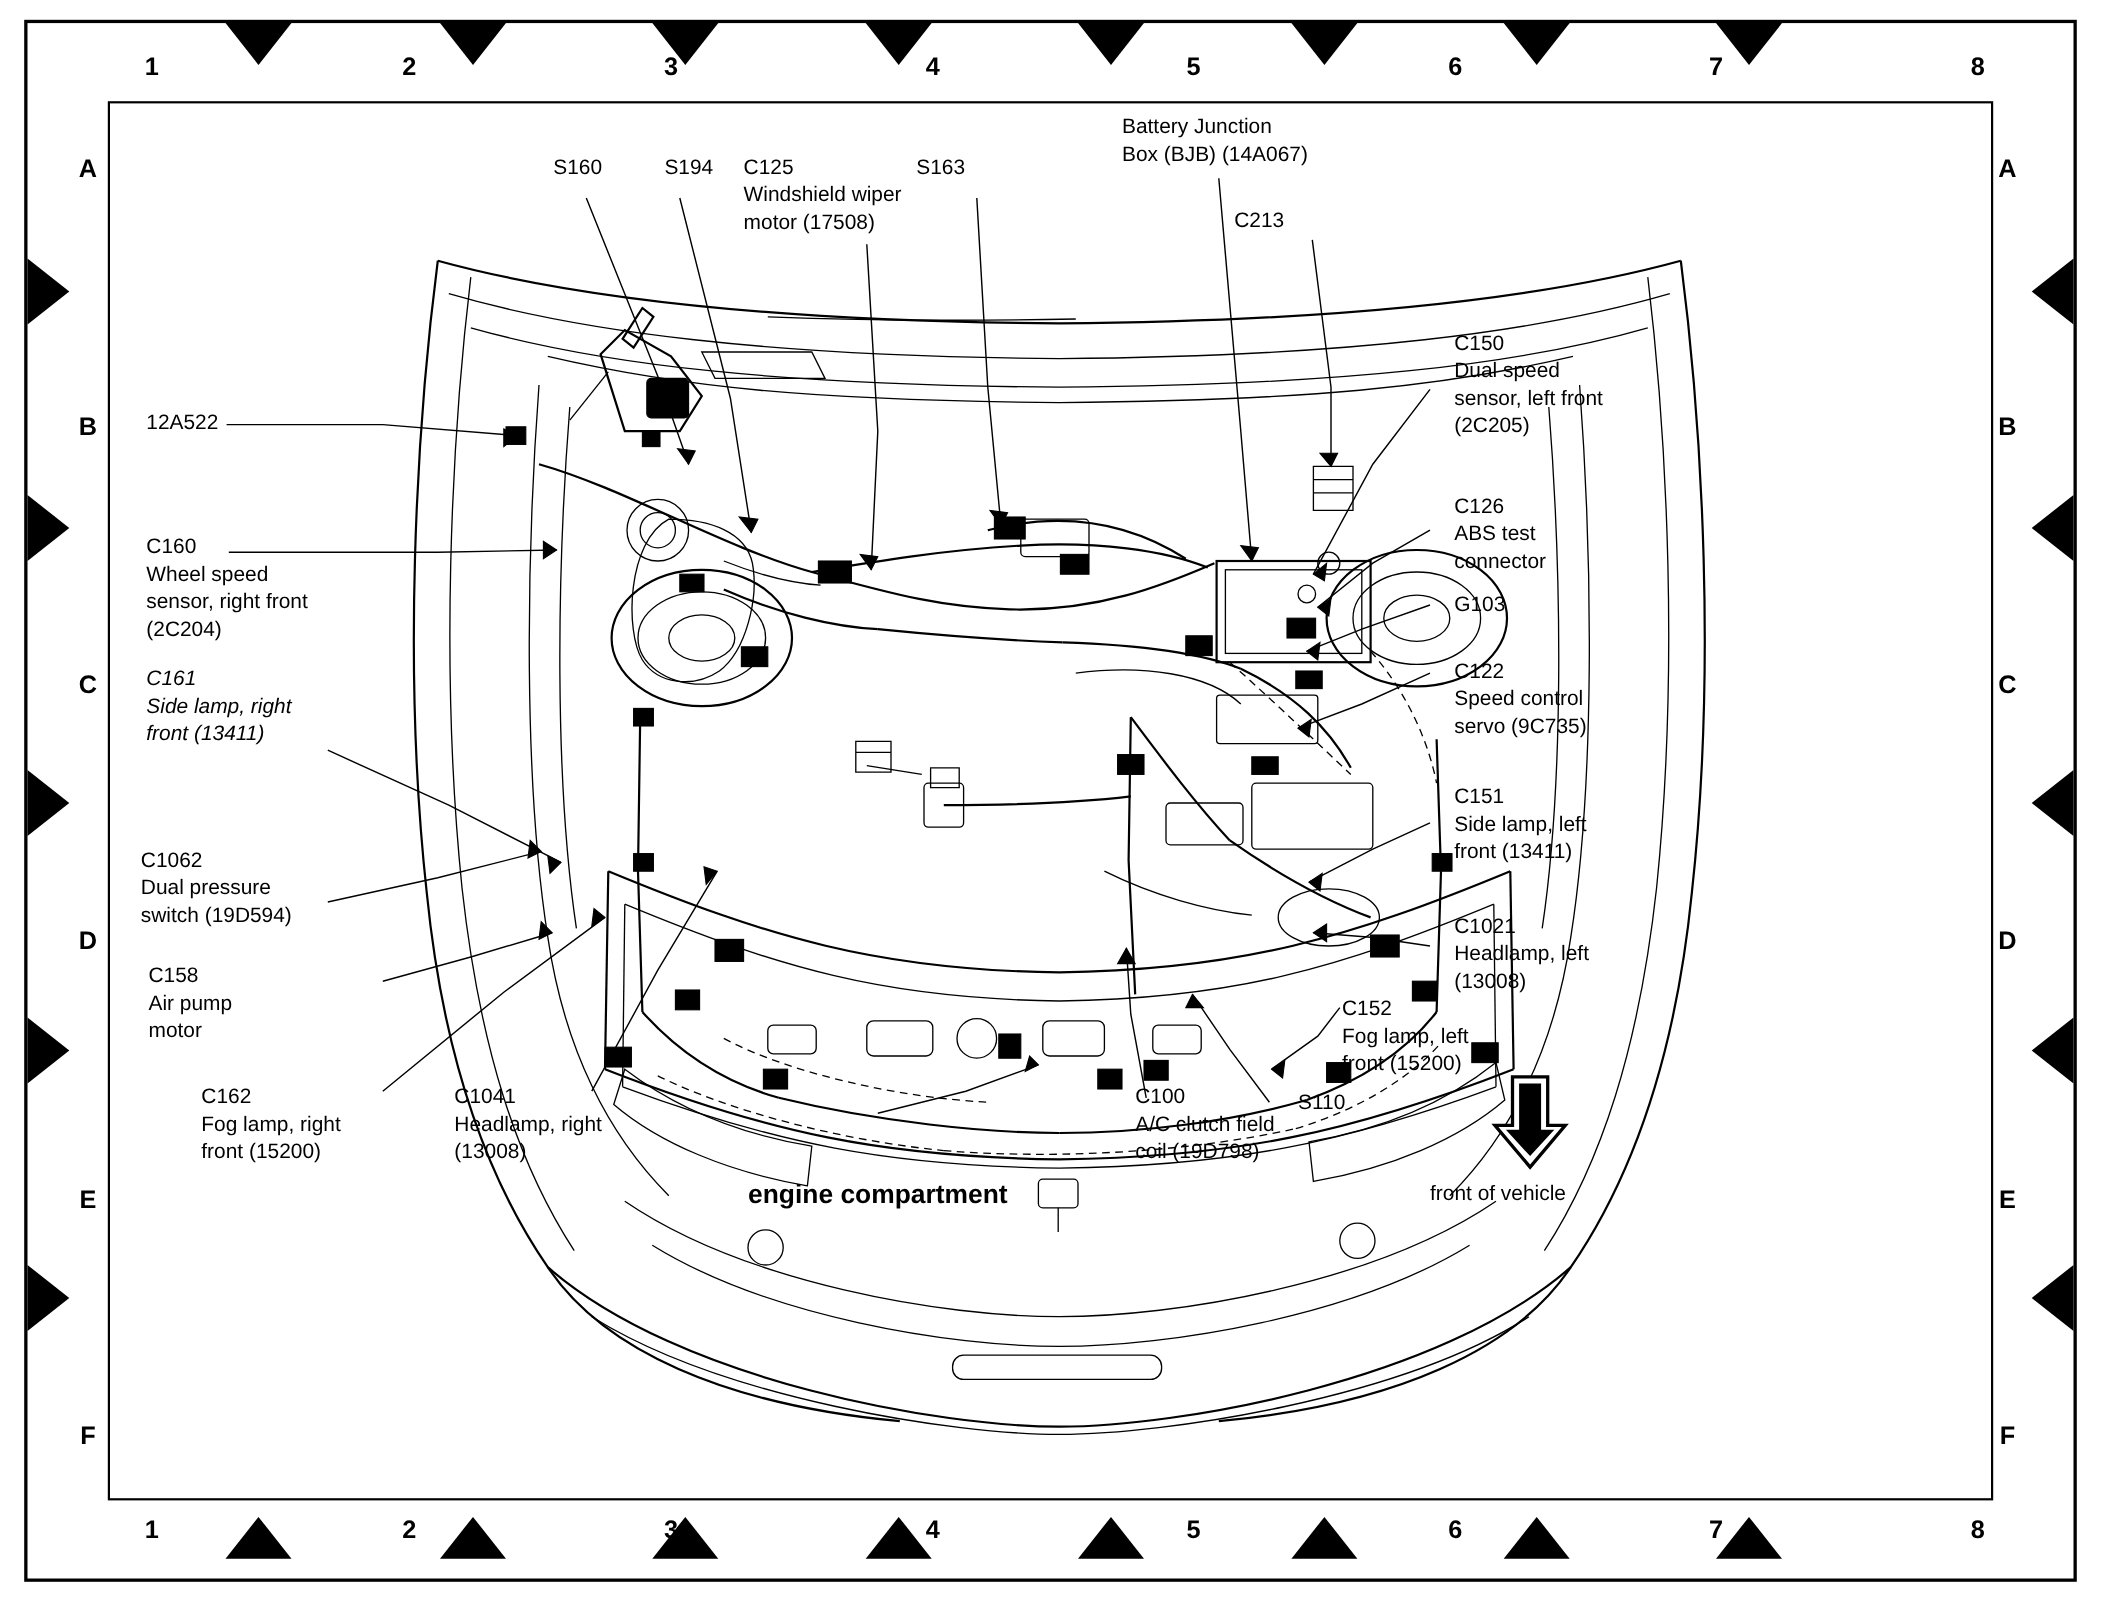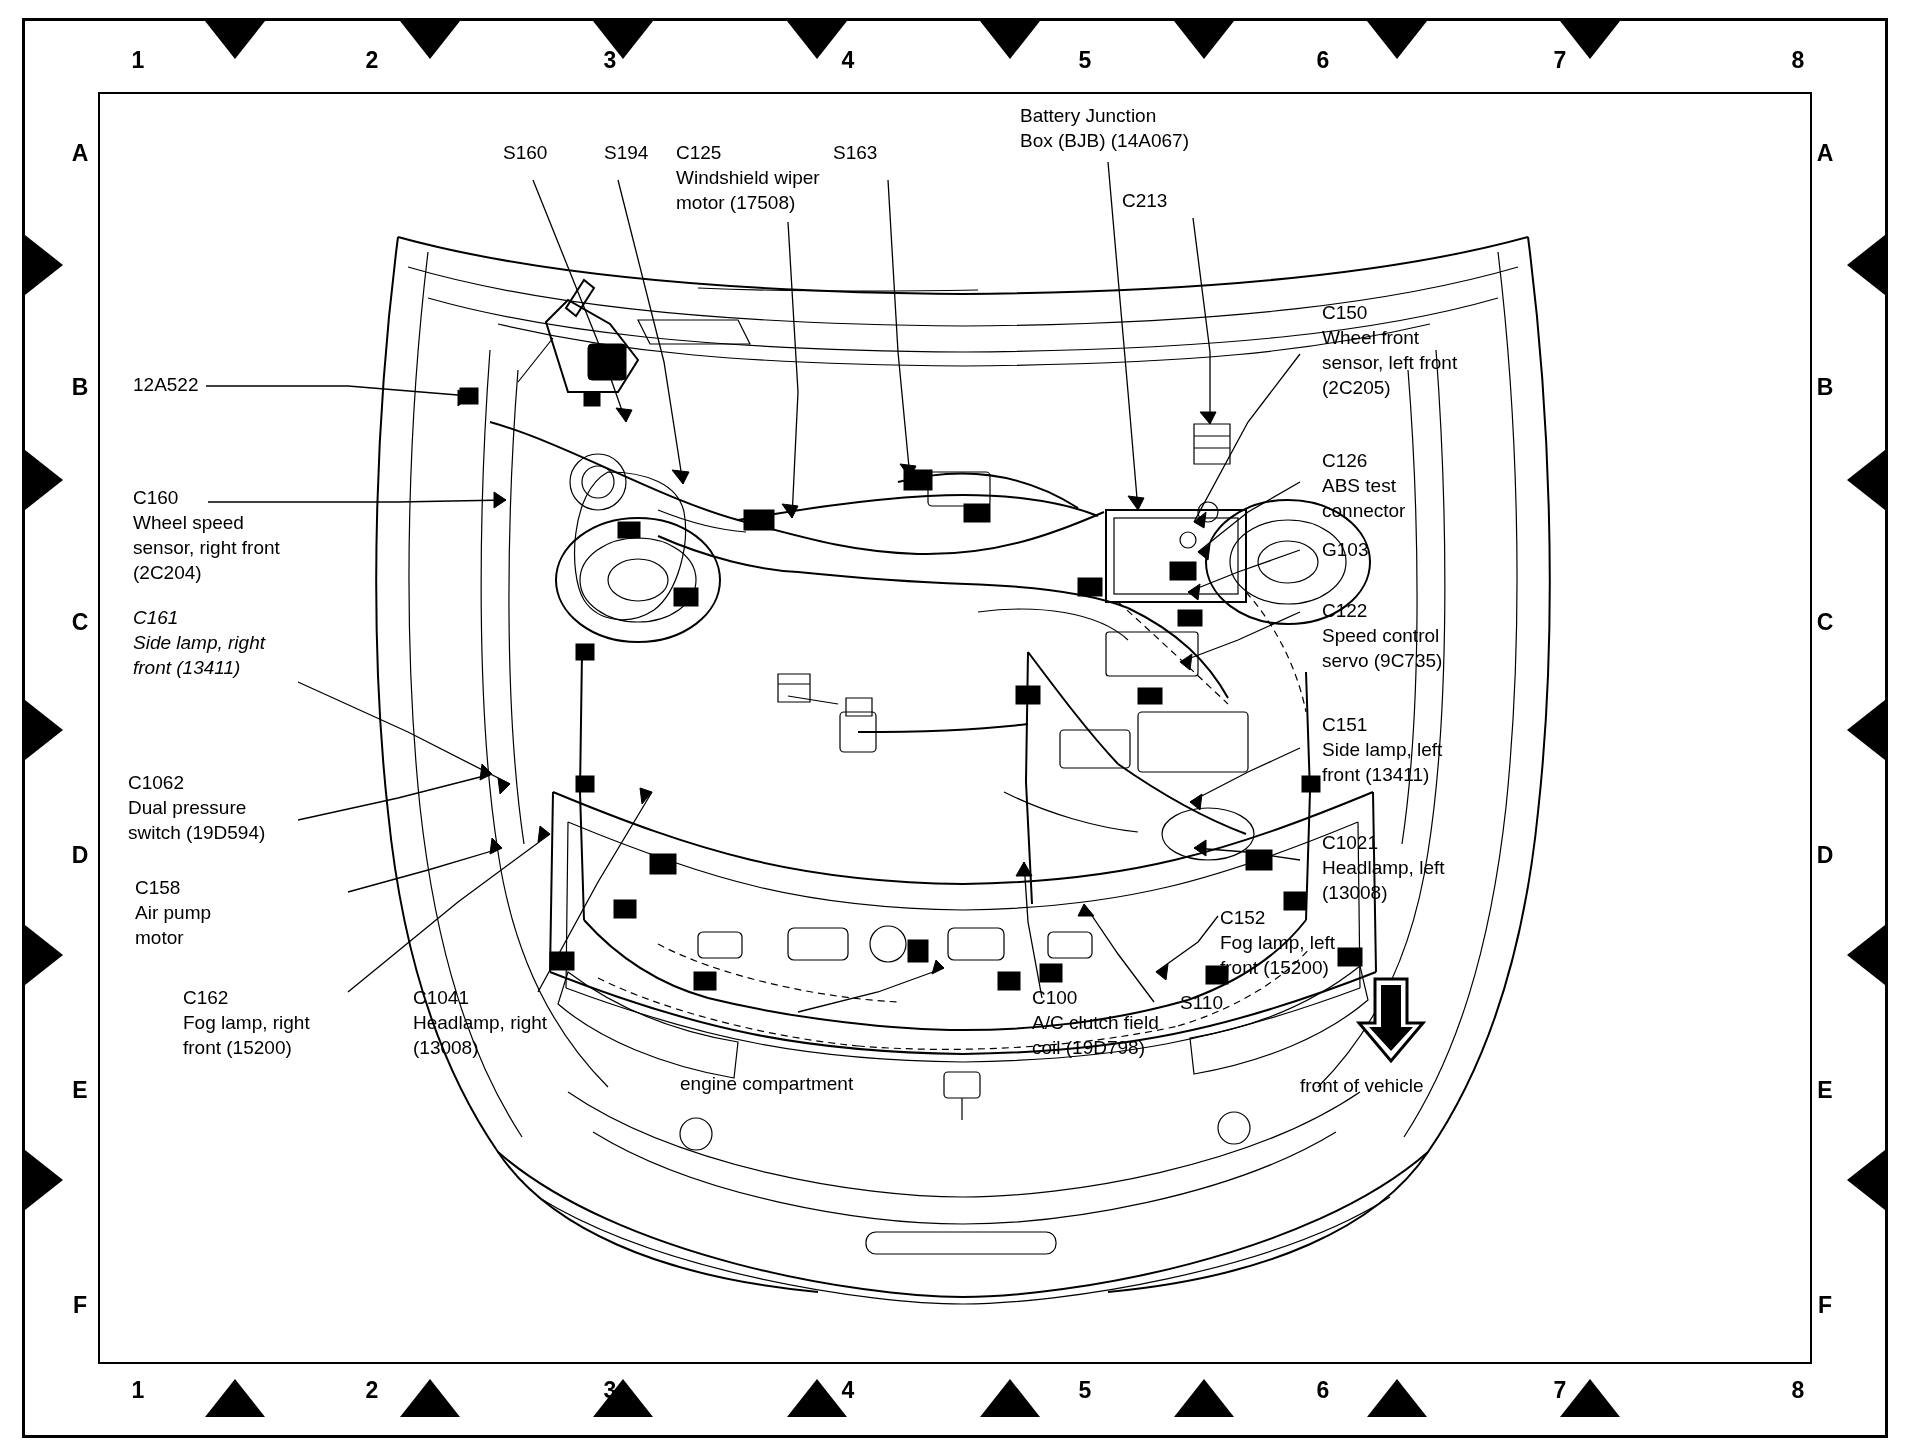--- a/index.html
+++ b/index.html
@@ -72,22 +72,22 @@
   .callout {
     position: absolute;
     font-size: 19px;
     line-height: 25px;
     color: #000;
     white-space: pre-line;
   }
   
   .caption {
     position: absolute;
-    font-size: 19px;
-    font-weight: normal;
+    font-size: 24px;
+    font-weight: bold;
   }
   .front-label {
     position: absolute;
     font-size: 19px;
   }
   
   #artwork {
     position: absolute;
     left: 98px;
     top: 92px;
@@ -389,21 +389,21 @@
   <div class="callout" style="left:503px;  top:140px;">S160</div>
   <div class="callout" style="left:588px;  top:140px;margin-left:16px;">S194</div>
   <div class="callout" style="left:676px;  top:140px;">C125
 Windshield wiper
 motor (17508)</div>
   <div class="callout" style="left:833px;  top:140px;">S163</div>
   <div class="callout" style="left:1020px; top:103px;">Battery Junction
 Box (BJB) (14A067)</div>
   <div class="callout" style="left:1122px; top:188px;">C213</div>
   <div class="callout" style="left:1322px; top:300px;">C150
-Wheel front
+Dual speed
 sensor, left front
 (2C205)</div>
   <div class="callout" style="left:1322px; top:448px;">C126
 ABS test
 connector</div>
   <div class="callout" style="left:1322px; top:537px;">G103</div>
   <div class="callout" style="left:1322px; top:598px;">C122
 Speed control
 servo (9C735)</div>
   <div class="callout" style="left:1322px; top:712px;">C151

